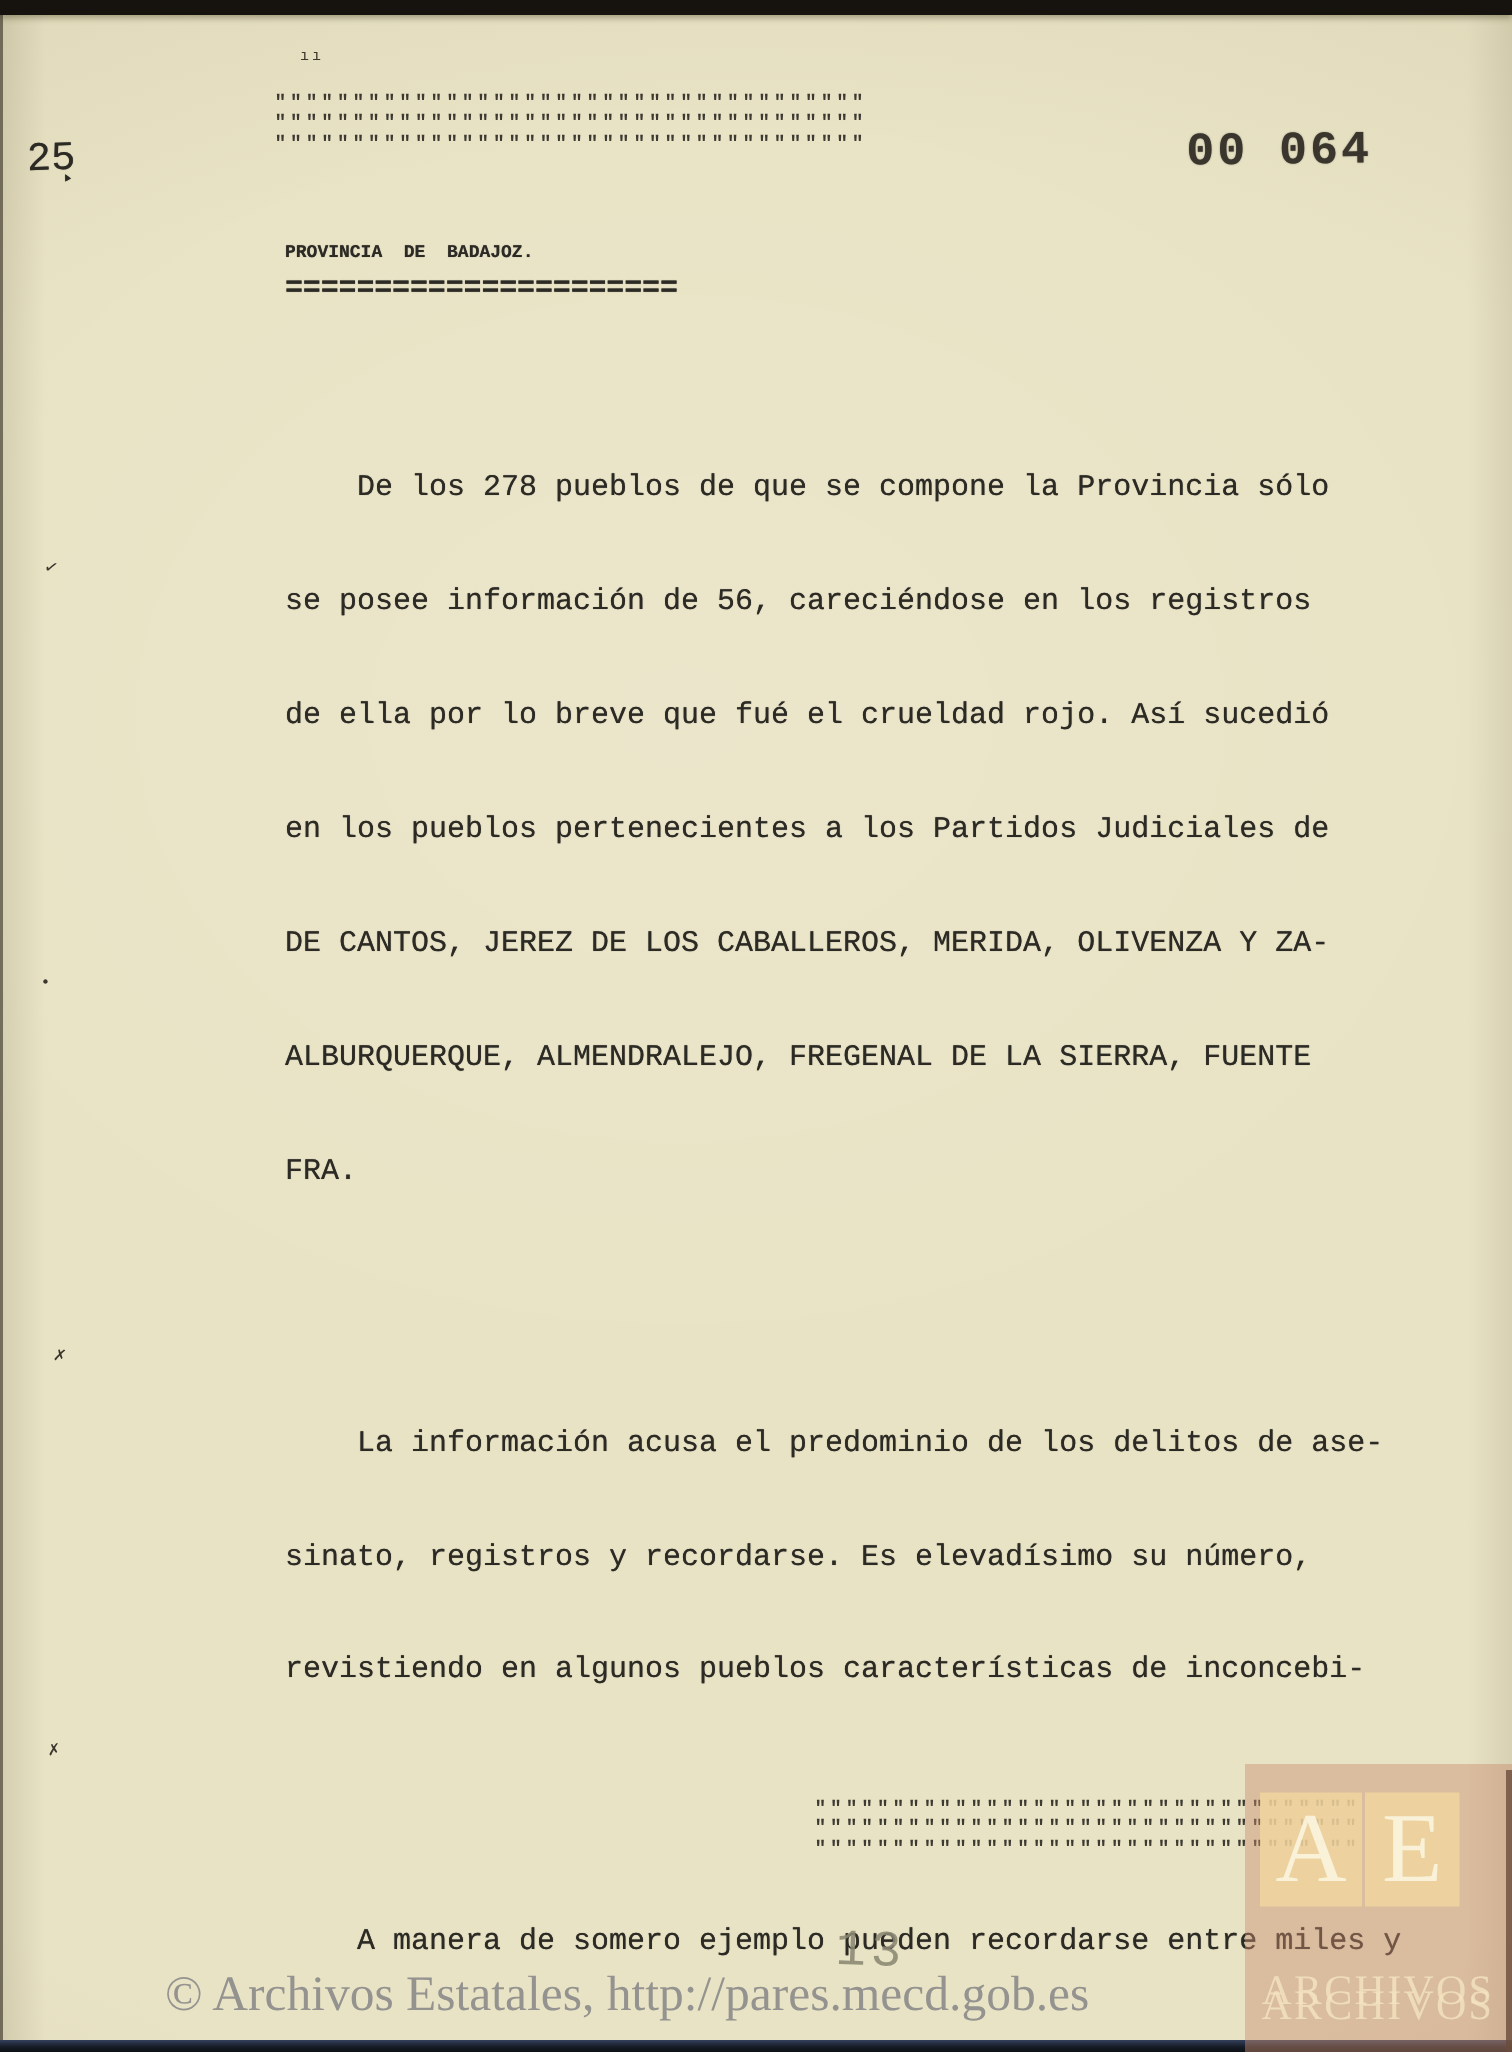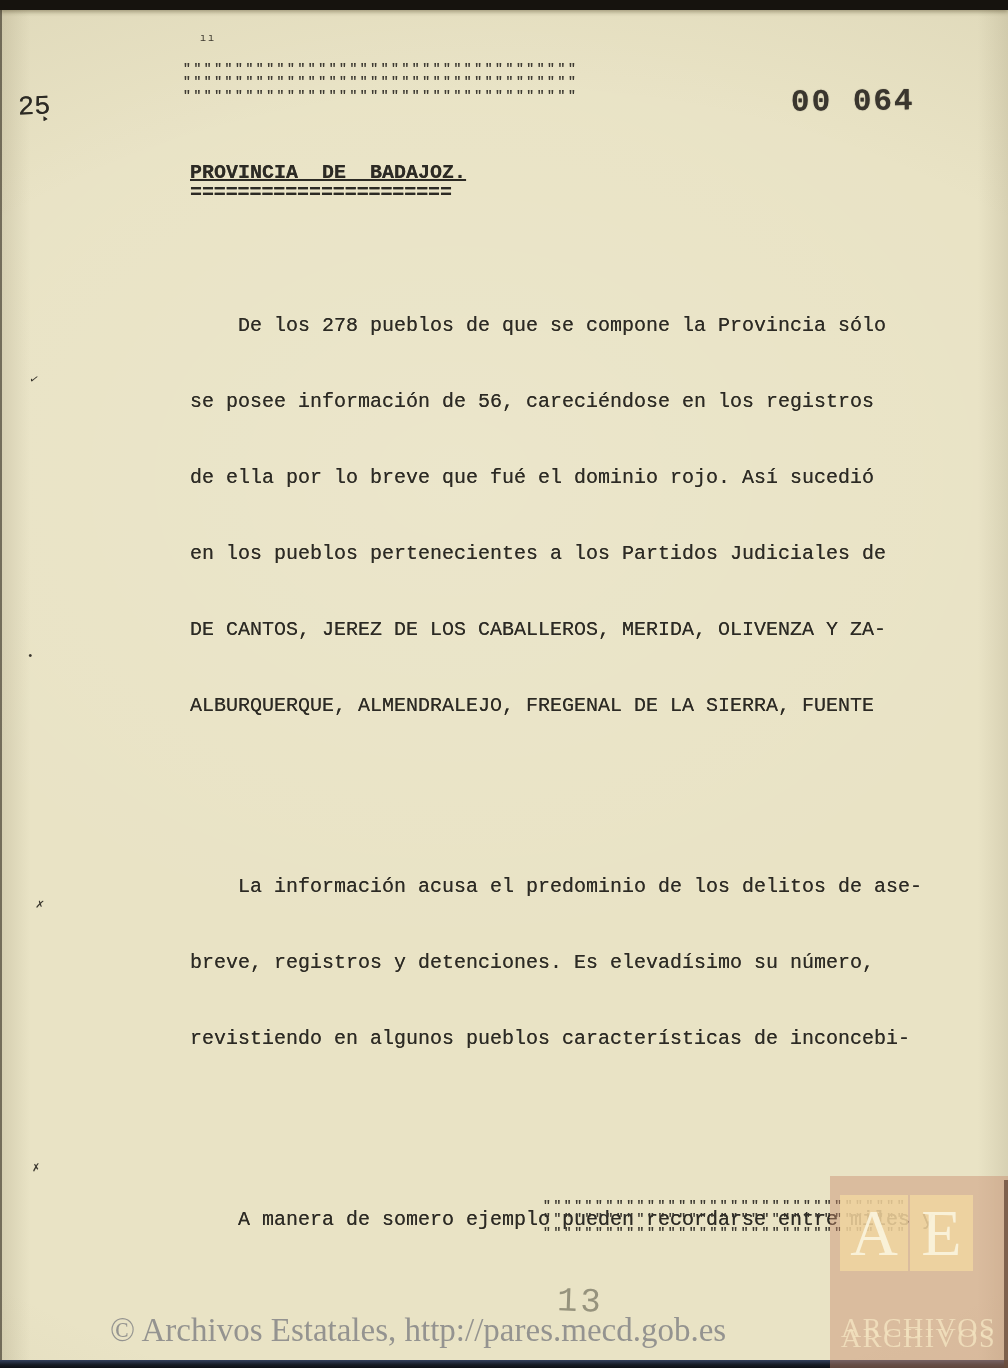--- a/index.html
+++ b/index.html
@@ -25,21 +25,21 @@
   #folio25{left:18px;top:92px;font-size:27px;transform:rotate(-2deg);}
   #folio25-arrow{left:41px;top:111px;font-size:11px;transform:rotate(-28deg);}
   
   .ditto{font-weight:bold;font-size:13px;letter-spacing:-2.6px;line-height:13.4px;white-space:pre;color:#34312a;opacity:.95;}
   #ditto-top{left:183px;top:62px;}
   #ditto-bottom{left:543px;top:1199px;}
   #stray-mark{left:200px;top:33px;font-size:10px;color:#3a362c;letter-spacing:2px;text-align:center;}
   
   #stamp{left:791px;top:84px;font-size:31px;font-weight:bold;letter-spacing:2px;color:#3a362e;transform:rotate(-.6deg);text-shadow:0 0 1px rgba(58,54,46,.65);}
   
-  #title{left:190px;top:161px;font-size:20px;font-weight:bold;white-space:pre;text-decoration:underline;}
+  #title{left:190px;top:161px;font-size:12px;font-weight:bold;white-space:pre;}
   #title-underline{left:190px;top:181px;font-size:20px;font-weight:bold;white-space:pre;letter-spacing:-.1px;}
   
   #body-text{left:190px;top:212px;width:770px;font-size:20px;line-height:25.3px;white-space:pre;}
   #body-text .para{margin:0 0 4px 0;}
   #body-text .line{height:25.3px;}
   
   .mmark{color:#27241e;opacity:.9;}
   #mmark-1{left:30px;top:371px;font-size:13px;transform:rotate(14deg);}
   #mmark-2{left:27px;top:650px;font-size:11px;}
   #mmark-3{left:36px;top:896px;font-size:13px;transform:rotate(8deg);}
@@ -81,28 +81,29 @@
 
   <div id="stamp" class="abs">00 064</div>
 
   <div id="title" class="abs ink">PROVINCIA  DE  BADAJOZ.</div>
   <div id="title-underline" class="abs ink">======================</div>
 
   <div id="body-text" class="abs ink">
     <div class="para">
       <div class="line">    De los 278 pueblos de que se compone la Provincia sólo</div>
       <div class="line">se posee información de 56, careciéndose en los registros</div>
-      <div class="line">de ella por lo breve que fué el dominio rojo. Así sucedió</div>
+      <div class="line">de ella por lo breve que fué el crueldad rojo. Así sucedió</div>
       <div class="line">en los pueblos pertenecientes a los Partidos Judiciales de</div>
       <div class="line">DE CANTOS, JEREZ DE LOS CABALLEROS, MERIDA, OLIVENZA Y ZA-</div>
       <div class="line">ALBURQUERQUE, ALMENDRALEJO, FREGENAL DE LA SIERRA, FUENTE</div>
+      <div class="line">FRA.</div>
     </div>
     <div class="para">
       <div class="line">    La información acusa el predominio de los delitos de ase-</div>
-      <div class="line">breve, registros y detenciones. Es elevadísimo su número,</div>
+      <div class="line">sinato, registros y recordarse. Es elevadísimo su número,</div>
       <div class="line">revistiendo en algunos pueblos características de inconcebi-</div>
     </div>
     <div class="para">
       <div class="line">    A manera de somero ejemplo pueden recordarse entre miles y</div>
       
       
       
       
     </div>
     

